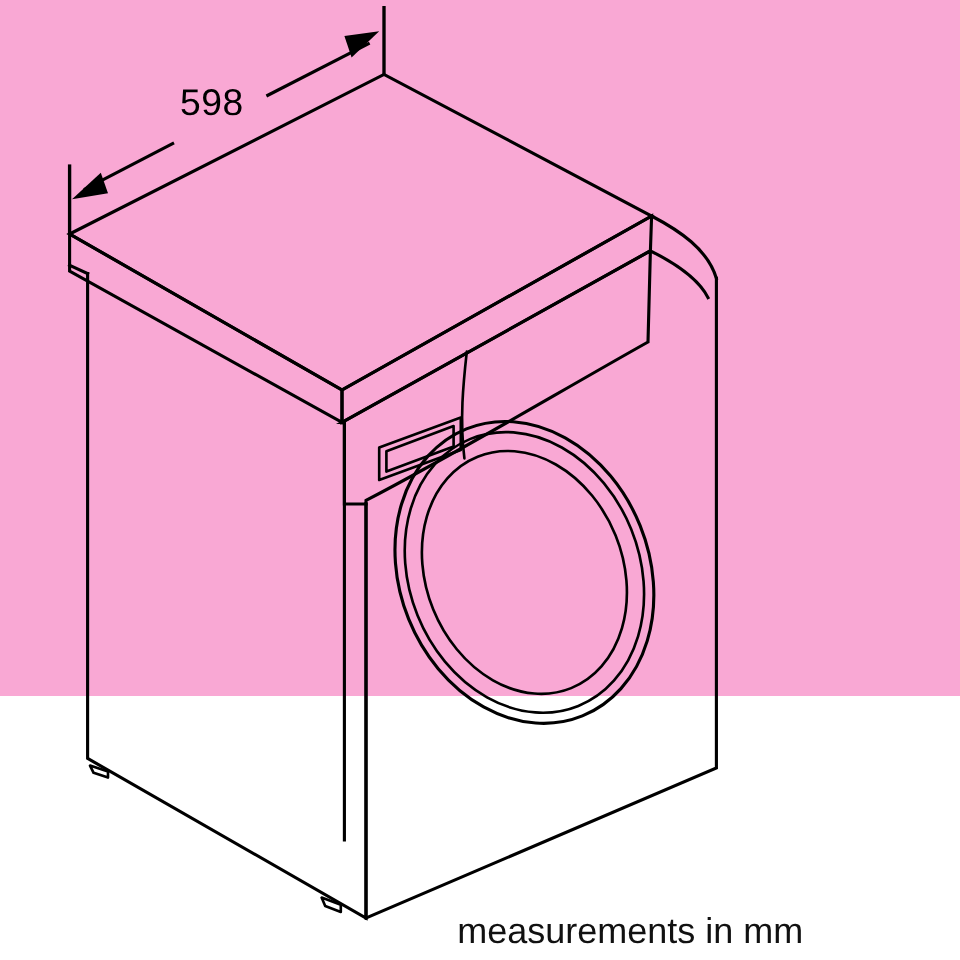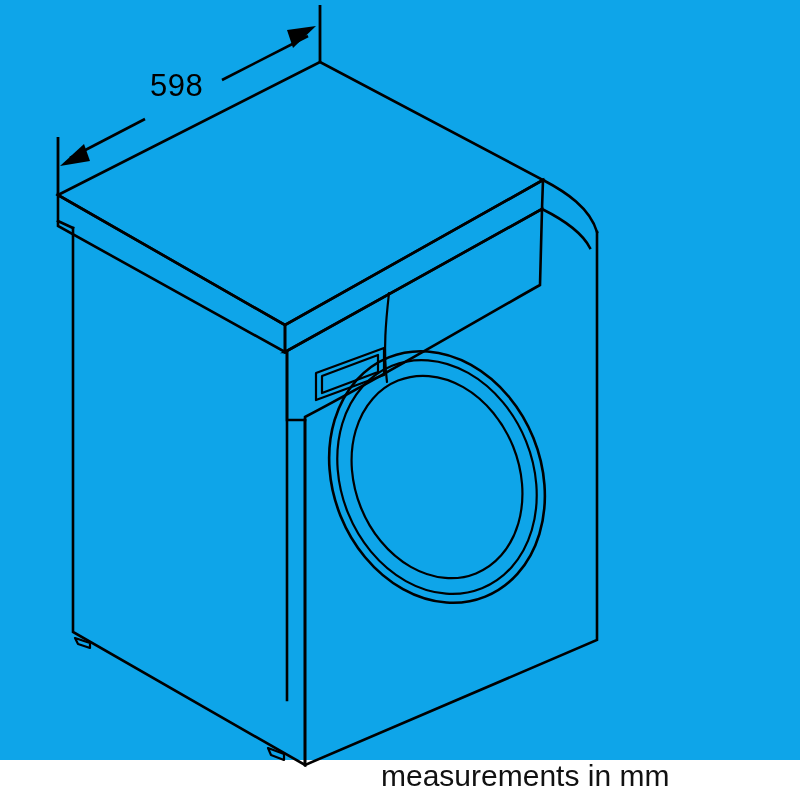--- a/index.html
+++ b/index.html
@@ -10,22 +10,22 @@
   }
   body {
     width: 800px;
     height: 800px;
     font-family: "Liberation Sans", sans-serif;
     overflow: hidden;
   }
   #drawing-root {
     position: relative;
     width: 800px;
-    height: 760px;
-    background: #0ea5e9;
+    height: 580px;
+    background: #f9a8d4;
   }
   #tech-drawing {
     position: absolute;
     left: 0;
     top: 0;
     width: 800px;
     height: 800px;
     display: block;
   }
   .outline {

